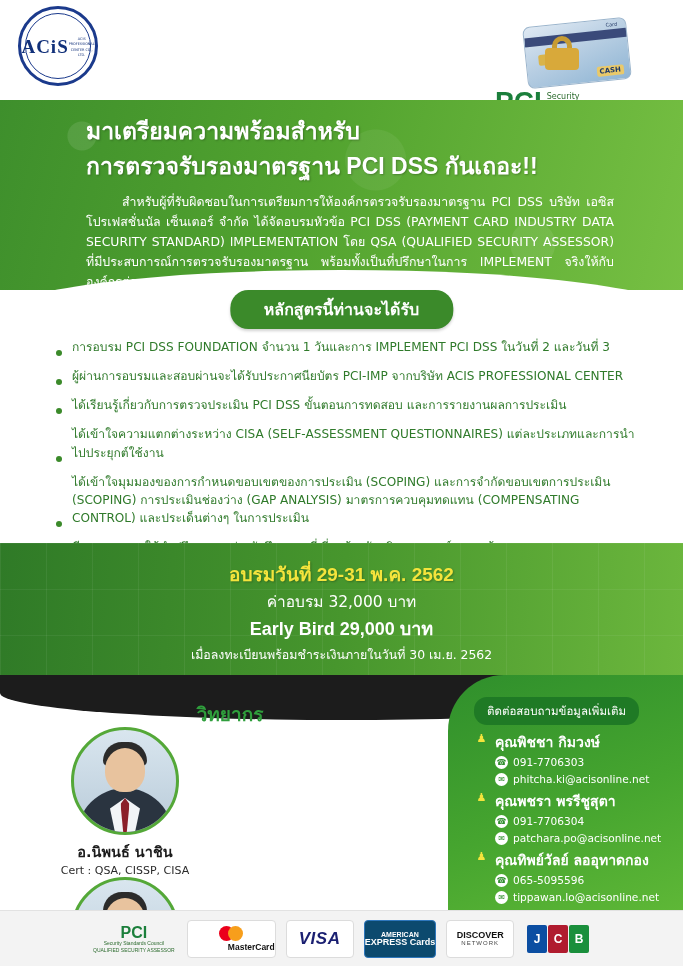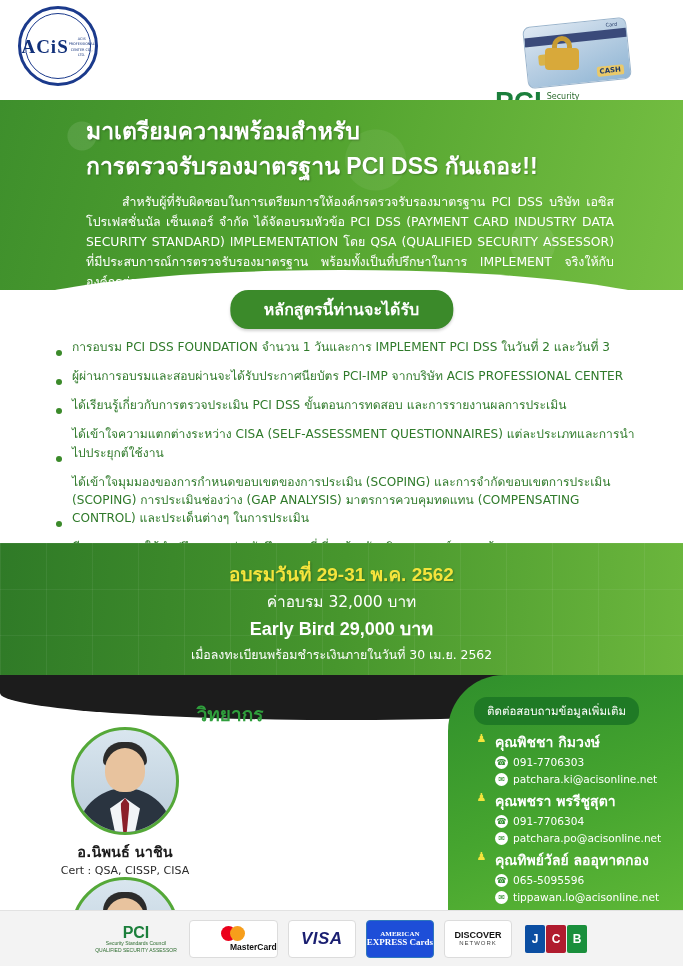--- a/index.html
+++ b/index.html
@@ -294,21 +294,21 @@
   .pay.pci { border: none; background: transparent; min-width: 86px; }
   .pay.pci .p1 { font-size: 16px; font-weight: bold; color: #1b7f3b; }
   .pay.pci .p2 { font-size: 5px; color: #2c6b2e; }
   .pay.pci .p3 { font-size: 5px; color: #2c6b2e; margin-top: 2px; }
   .pay .mc-circles { display: flex; }
   .pay .mc-circles i { width: 15px; height: 15px; border-radius: 50%; display: block; }
   .pay .mc-circles i.a { background: #eb001b; }
   .pay .mc-circles i.b { background: #f79e1b; margin-left: -6px; }
   .pay .mc-t { font-size: 8.5px; font-weight: bold; color: #111; margin-top: 2px; margin-left: 40px; }
   .pay .visa-t { font-size: 17px; font-weight: bold; font-style: italic; color: #1a1f71; letter-spacing: .5px; }
-  .pay.amex { background: #1d4ed8; border-color: #2e77bc; font-family: Liberation Serif, serif; }
+  .pay.amex { background: #0c4a6e; border-color: #2e77bc; }
   .pay.amex .a1 { color: #fff; font-size: 7px; font-weight: bold; }
   .pay.amex .a2 { color: #fff; font-size: 9px; font-weight: bold; }
   .pay .disc-t { font-size: 9px; font-weight: bold; color: #111; }
   .pay .disc-s { font-size: 6px; color: #444; letter-spacing: 1px; }
   .pay.jcb { border: none; background: transparent; display: flex; flex-direction: row; gap: 1px; }
   .pay.jcb span {
     width: 20px; height: 28px; color: #fff; font-size: 12px; font-weight: bold;
     display: flex; align-items: center; justify-content: center; border-radius: 2px;
   }
   .pay.jcb .j { background: #0b4ea2; }
@@ -439,21 +439,21 @@
       <div class="crow">
         <div class="ic">♟</div>
         <div class="nm">คุณพิชชา กิมวงษ์</div>
       </div>
       <div class="crow sub">
         <div class="ic">☎</div>
         <div class="vl">091-7706303</div>
       </div>
       <div class="crow sub">
         <div class="ic">✉</div>
-        <div class="vl">patchara.ki@acisonline.net</div>
+        <div class="vl">phitcha.ki@acisonline.net</div>
       </div>
 
       <div class="crow">
         <div class="ic">♟</div>
         <div class="nm">คุณพชรา พรรีชูสุตา</div>
       </div>
       <div class="crow sub">
         <div class="ic">☎</div>
         <div class="vl">091-7706304</div>
       </div>

